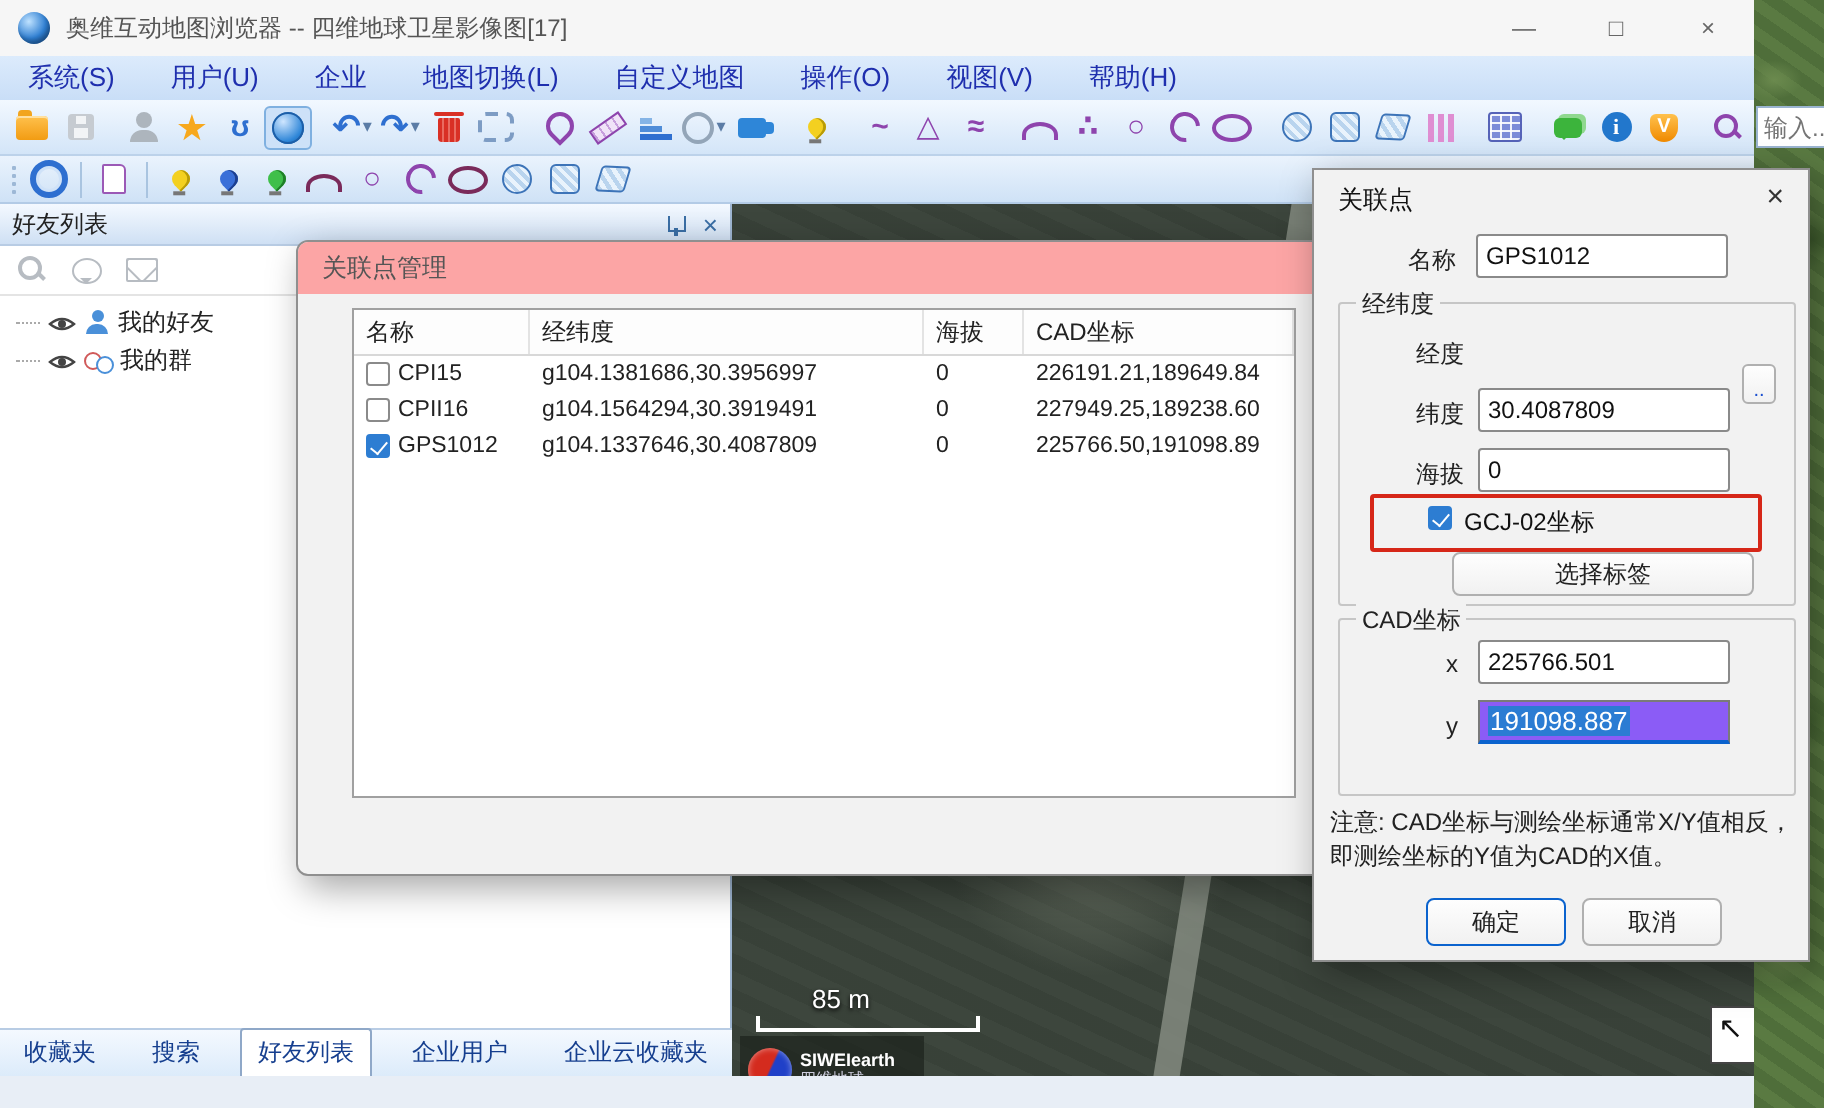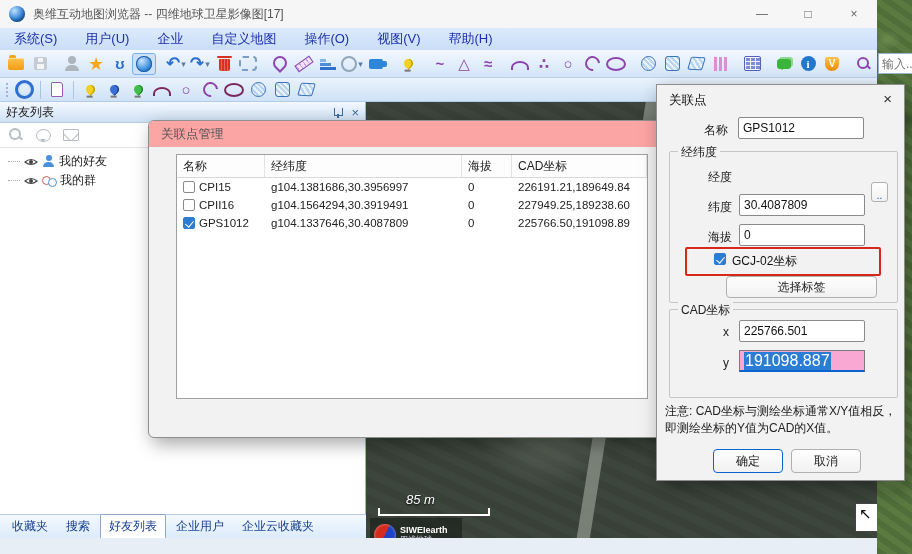--- a/index.html
+++ b/index.html
@@ -127,31 +127,31 @@
       radial-gradient(120px 70px at 300px 140px, rgba(90,100,88,.5), transparent 70%),
       radial-gradient(100px 80px at 180px 330px, rgba(140,148,130,.4), transparent 70%),
       radial-gradient(140px 90px at 420px 300px, rgba(70,80,70,.55), transparent 70%),
       radial-gradient(90px 60px at 460px 90px, rgba(125,135,115,.4), transparent 70%),
       repeating-linear-gradient(25deg, rgba(0,0,0,.08) 0 8px, transparent 8px 16px),
       #3d463d;}
   .road1{position:absolute;left:245px;top:-20px;width:13px;height:480px;background:#8d948a;opacity:.75;transform:rotate(9deg);}
   .road2{position:absolute;left:-30px;top:240px;width:420px;height:8px;background:#767d74;opacity:.5;transform:rotate(-4deg);}
   .scalebar{position:absolute;left:12px;top:390px;width:112px;color:#fff;font-size:13px;}
   .scalebar .line{border-bottom:2px solid #fff;border-left:2px solid #fff;border-right:2px solid #fff;height:6px;margin-top:1px;}
-  .scalebar .lbl{padding-left:28px;text-shadow:0 1px 2px #000;font-style:italic;}
+  .scalebar .lbl{padding-left:28px;text-shadow:0 1px 2px #000;}
   .siwei{position:absolute;left:4px;top:400px;width:92px;height:34px;background:rgba(20,25,20,.55);display:flex;align-items:center;gap:4px;padding:2px 4px;box-sizing:border-box;margin-top:16px;}
   .siwei-mark{width:22px;height:22px;border-radius:50%;background:linear-gradient(115deg,#d42b1e 48%,#2040c8 52%);box-shadow:inset 0 0 3px rgba(255,255,255,.5);}
   .siwei-txt{display:flex;flex-direction:column;line-height:1.1;}
   .siwei-title{color:#fff;font-weight:bold;font-size:9px;}
   .siwei-sub{color:#ccd;font-size:8px;}
   .watermark{position:absolute;left:148px;top:402px;color:rgba(255,255,255,.85);font-size:16px;letter-spacing:2px;font-family:"Liberation Serif","DejaVu Serif",serif;text-shadow:0 1px 2px rgba(0,0,0,.6);white-space:nowrap;}
   .cursor-box{position:absolute;left:489px;top:401px;width:25px;height:29px;background:#fff;border:1px solid #444;display:flex;align-items:flex-start;justify-content:flex-start;font-size:15px;color:#111;padding:1px 0 0 3px;box-sizing:border-box;}
 
   
-  .tabbar{position:absolute;left:0;top:514px;width:366px;height:24px;background:linear-gradient(#f4f9ff,#dcebfa);border-top:1px solid #b8cce4;display:flex;align-items:flex-end;gap:2px;padding:0 4px;box-sizing:border-box;}
+  .tabbar{position:absolute;left:0;top:514px;width:366px;height:24px;background:linear-gradient(#f4f9ff,#dcebfa);border-top:1px solid #b8cce4;display:flex;align-items:flex-end;gap:12px;padding:0 4px;box-sizing:border-box;}
   .tab{padding:3px 8px;font-size:12px;color:#163f8f;}
   .tab.active{background:#fff;border:1px solid #8fa8c8;border-bottom:none;border-radius:2px 2px 0 0;}
 
   
   .statusbar{position:absolute;left:0;top:538px;width:877px;height:16px;background:linear-gradient(#eaf3fd,#cfe0f4);border-top:1px solid #fff;font-size:11px;color:#333;}
   .sb-sep{position:absolute;top:2px;width:1px;height:12px;background:#a9c0da;}
   .sb-cell{position:absolute;top:2px;white-space:nowrap;}
   .sb-grip{position:absolute;right:3px;top:4px;width:10px;height:10px;background-image:radial-gradient(#8aa6c8 1px,transparent 1.2px);background-size:4px 4px;}
 
   
@@ -172,21 +172,21 @@
 
   .dlg-point{left:656px;top:84px;width:249px;height:397px;}
   .dlg-point .dlg-title{background:#f2f2f2;padding:0;margin:6px 12px 0;height:18px;color:#111;}
   .dlg-close{position:absolute;right:12px;top:6px;color:#333;font-size:15px;line-height:1;}
   .frow-label{position:absolute;font-size:12px;color:#222;text-align:right;width:34px;}
   .tinput{position:absolute;width:126px;height:22px;border:1px solid #8a8a8a;border-radius:2px;background:#fff;font-size:12px;padding:0 4px;box-sizing:border-box;font-family:"Liberation Sans",sans-serif;color:#111;}
   .groupbox{position:absolute;border:1px solid #c6c6c6;border-radius:2px;}
   .grouplabel{position:absolute;top:-8px;left:8px;background:#f2f2f2;padding:0 3px;font-size:12px;color:#222;}
   .redbox{position:absolute;border:2px solid #d62718;border-radius:2px;}
   .gcj-label{font-size:12px;color:#111;}
-  .mock-input{position:absolute;width:126px;height:22px;border:1px solid #7a7a7a;border-bottom:2px solid #0b63ce;background:#f9a8d4;font-size:16px;padding:0 4px;box-sizing:border-box;display:flex;align-items:center;}
+  .mock-input{position:absolute;width:126px;height:22px;border:1px solid #7a7a7a;border-bottom:2px solid #0b63ce;background:#8b5cf6;font-size:13px;padding:0 4px;box-sizing:border-box;display:flex;align-items:center;}
   .sel-text{background:#2b7cd3;color:#fff;padding:0 1px;}
   .note{position:absolute;left:8px;top:318px;width:236px;font-size:12px;color:#222;line-height:1.45;}
   .btn.primary{border-color:#0b63ce;}
 
   .dots-btn{position:absolute;width:17px;height:20px;background:linear-gradient(#fefefe,#f1f1f1);border:1px solid #b0b0b0;border-radius:3px;font-size:10px;color:#1a4fd0;display:flex;align-items:flex-end;justify-content:center;box-sizing:border-box;}
 </style>
 </head>
 <body>
 
 <div class="screen">
@@ -202,20 +202,21 @@
         <span class="win-btn">—</span>
         <span class="win-btn">□</span>
         <span class="win-btn">×</span>
       </span>
     </div>
 
     <div class="menubar">
       <span class="menu-item">系统(S)</span>
       <span class="menu-item">用户(U)</span>
       <span class="menu-item">企业</span>
+      <span class="menu-item">地图切换(L)</span>
       <span class="menu-item">自定义地图</span>
       <span class="menu-item">操作(O)</span>
       <span class="menu-item">视图(V)</span>
       <span class="menu-item">帮助(H)</span>
     </div>
 
     <div class="toolbar1">
       <span class="tbtn">
           <span class="ic-folder"></span>
         </span>

